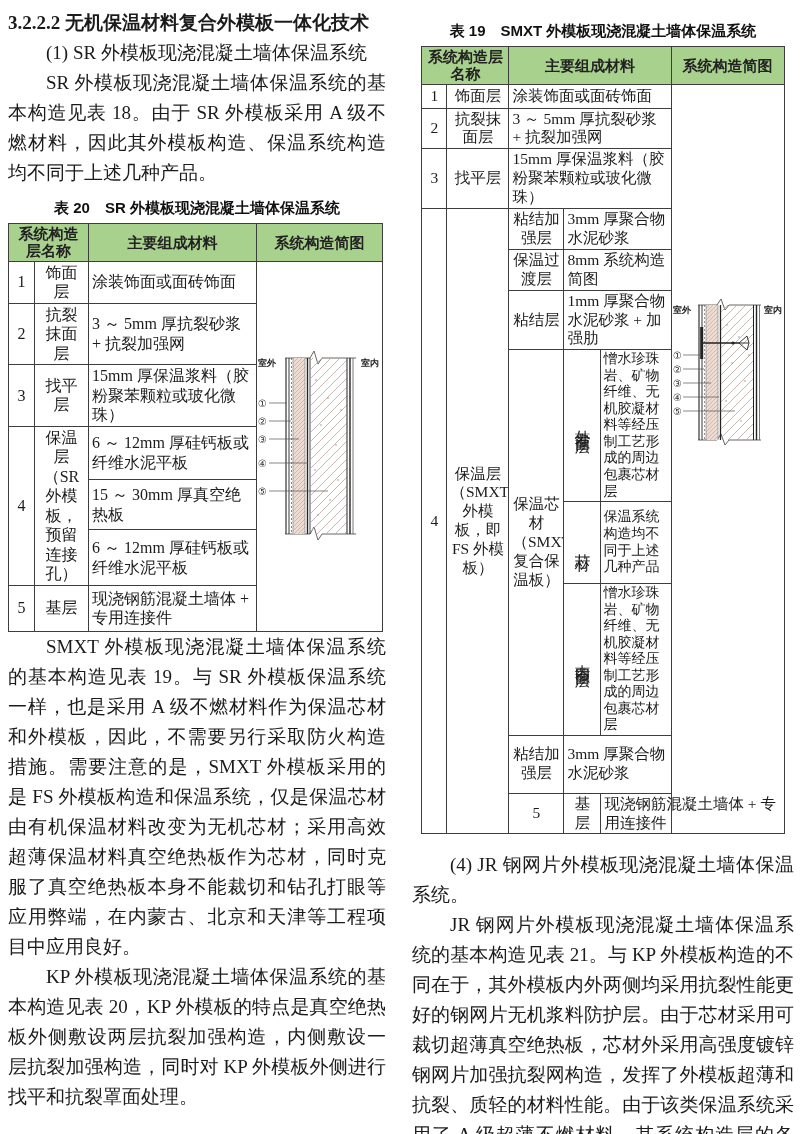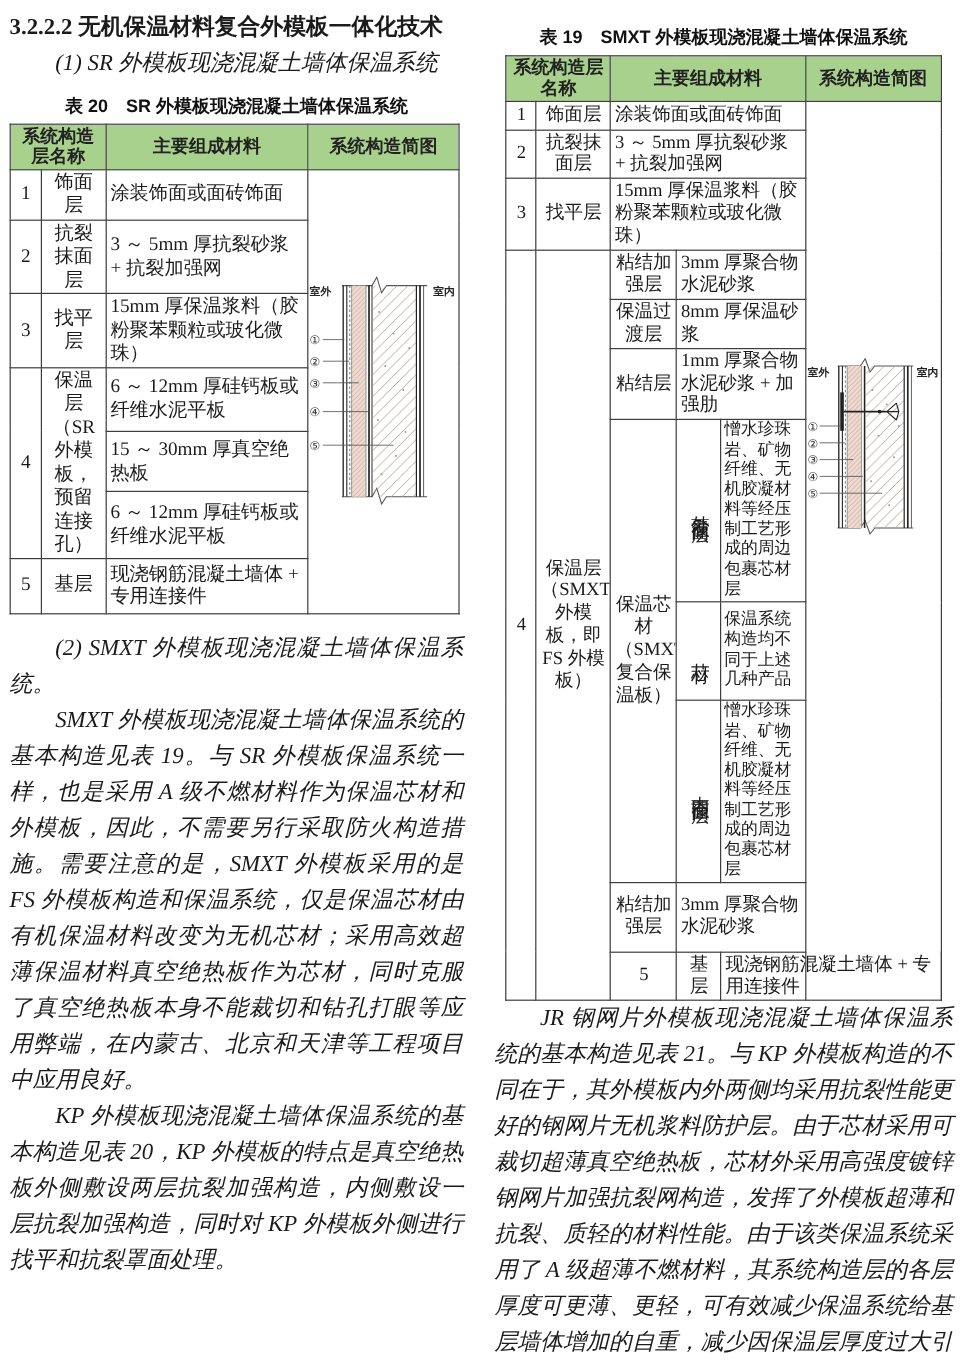--- a/index.html
+++ b/index.html
@@ -6,21 +6,21 @@
   .page {
     position:relative; width:800px; height:1134px; background:#ffffff;
     font-family:"Liberation Serif","DejaVu Serif",serif; color:#1b1b1b; overflow:hidden;
   }
   .col { position:absolute; top:0; }
   .col-left  { left:8px;  width:378px; }
   .col-right { left:412px; width:382px; }
 
   .heading { margin:8px 0 0 0; font-size:19px; font-weight:600; line-height:30px; }
   .para { margin:0; font-size:19px; line-height:30px; text-align:justify; }
-  .indent { text-indent:2em;font-style:italic; }
+  .indent { text-indent:2em; }
 
   .caption {
     font-family:"Liberation Sans","DejaVu Sans",sans-serif;
     font-weight:bold; font-size:15px; text-align:center;
     margin:11px 0 5px 0; color:#111;
   }
   .col-right .caption { margin-top:22px; }
 
   table.tbl { border-collapse:collapse; table-layout:fixed; }
   .tbl th, .tbl td { border:1px solid #3d3d3d; padding:1px 3px; vertical-align:middle; overflow:hidden; }
@@ -47,20 +47,21 @@
   svg { display:block; margin:0 auto; }
 </style>
 </head>
 <body>
 
 <div class="page">
 
   <div class="col col-left">
     <h3 class="heading">3.2.2.2 无机保温材料复合外模板一体化技术</h3>
     <p class="para indent">(1) SR 外模板现浇混凝土墙体保温系统</p>
+    <p class="para indent">SR 外模板现浇混凝土墙体保温系统的基本构造见表 18。由于 SR 外模板采用 A 级不燃材料，因此其外模板构造、保温系统构造均不同于上述几种产品。</p>
 
     <div class="caption">表 20　SR 外模板现浇混凝土墙体保温系统</div>
 
     <table class="tbl t18" style="width:374px">
       <colgroup>
           <col style="width:26px">
           <col style="width:54px">
           <col style="width:168px">
           <col style="width:126px">
         </colgroup>
@@ -149,21 +150,20 @@
         <td class="mat">6 ～ 12mm 厚硅钙板或纤维水泥平板</td>
       </tr>
       <tr style="height:46px">
         <td class="num">5</td>
         <td class="name">基层</td>
         <td class="mat">现浇钢筋混凝土墙体 + 专用连接件</td>
       </tr>
     </tbody>
       </table>
 
-    <p class="para indent" style="margin-top:14px">(2) SMXT 外模板现浇混凝土墙体保温系统。</p>
     <p class="para indent">SMXT 外模板现浇混凝土墙体保温系统的基本构造见表 19。与 SR 外模板保温系统一样，也是采用 A 级不燃材料作为保温芯材和外模板，因此，不需要另行采取防火构造措施。需要注意的是，SMXT 外模板采用的是 FS 外模板构造和保温系统，仅是保温芯材由有机保温材料改变为无机芯材；采用高效超薄保温材料真空绝热板作为芯材，同时克服了真空绝热板本身不能裁切和钻孔打眼等应用弊端，在内蒙古、北京和天津等工程项目中应用良好。</p>
     <p class="para indent">KP 外模板现浇混凝土墙体保温系统的基本构造见表 20，KP 外模板的特点是真空绝热板外侧敷设两层抗裂加强构造，内侧敷设一层抗裂加强构造，同时对 KP 外模板外侧进行找平和抗裂罩面处理。</p>
   </div>
 
   <div class="col col-right">
     <div class="caption">表 19　SMXT 外模板现浇混凝土墙体保温系统</div>
 
     <table class="tbl t19" style="width:362px; margin:0 auto">
       <colgroup>
           <col style="width:25px">
@@ -250,21 +250,21 @@
         <td class="mat" colspan="3">15mm 厚保温浆料（胶粉聚苯颗粒或玻化微珠）</td>
       </tr>
       <tr style="height:38px">
         <td class="num" rowspan="8">4</td>
         <td class="name" rowspan="8">保温层（SMXT 外模板，即 FS 外模板）</td>
         <td class="sub">粘结加强层</td>
         <td class="mat" colspan="2">3mm 厚聚合物水泥砂浆</td>
       </tr>
       <tr style="height:34px">
         <td class="sub">保温过渡层</td>
-        <td class="mat" colspan="2">8mm 厚保温砂浆</td>
+        <td class="mat" colspan="2">8mm 系统构造简图</td>
       </tr>
       <tr style="height:50px">
         <td class="sub">粘结层</td>
         <td class="mat" colspan="2">1mm 厚聚合物水泥砂浆 + 加强肋</td>
       </tr>
       <tr style="height:148px">
         <td class="sub" rowspan="3">保温芯材（SMXT 复合保温板）</td>
         <td class="sub"><span class="vert">外覆面层</span></td>
         <td class="mat small">憎水珍珠岩、矿物纤维、无机胶凝材料等经压制工艺形成的周边包裹芯材层</td>
       </tr>
@@ -281,16 +281,17 @@
         <td class="mat" colspan="2">3mm 厚聚合物水泥砂浆</td>
       </tr>
       <tr style="height:38px">
         <td class="num">5</td>
         <td class="name">基层</td>
         <td class="mat" colspan="3">现浇钢筋混凝土墙体 + 专用连接件</td>
       </tr>
     </tbody>
       </table>
 
+    <p class="para indent" style="margin-top:16px">(4) JR 钢网片外模板现浇混凝土墙体保温系统。</p>
     <p class="para indent">JR 钢网片外模板现浇混凝土墙体保温系统的基本构造见表 21。与 KP 外模板构造的不同在于，其外模板内外两侧均采用抗裂性能更好的钢网片无机浆料防护层。由于芯材采用可裁切超薄真空绝热板，芯材外采用高强度镀锌钢网片加强抗裂网构造，发挥了外模板超薄和抗裂、质轻的材料性能。由于该类保温系统采用了 A 级超薄不燃材料，其系统构造层的各层厚度可更薄、更轻，可有效减少保温系统给基层墙体增加的自重，减少因保温层厚度过大引起的锚栓连接失效</p>
   </div>
 
 </div>
 
 </body></html>

